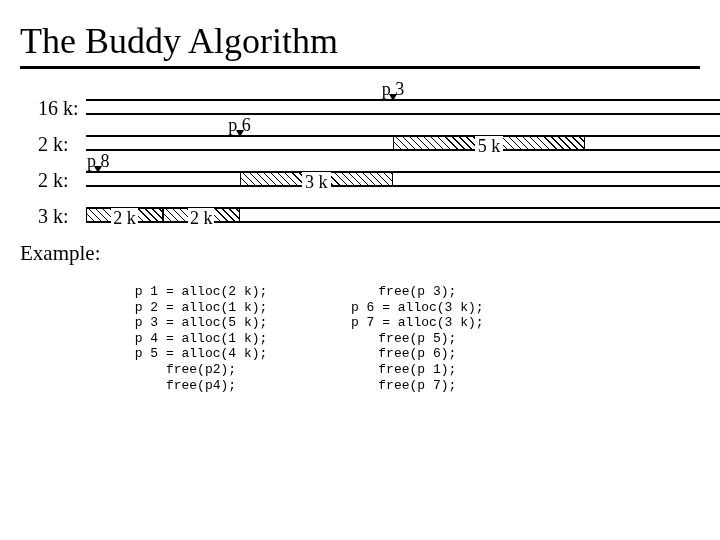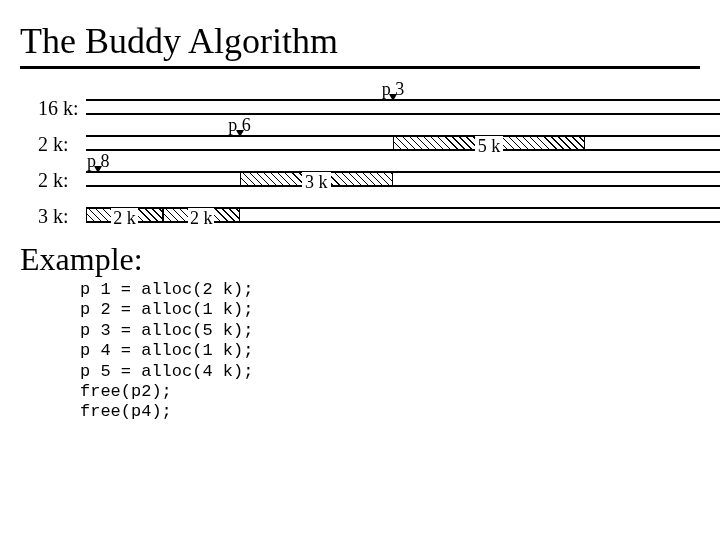--- a/index.html
+++ b/index.html
@@ -86,29 +86,30 @@
   }
   .row-1k {
     height: 30px;
   }
   .brace {
     position: absolute;
     font-size: 16px;
     color: #000;
   }
   .example-title {
-    font-size: 32px;
-    margin: 10px 0 2px 0;
+    font-size: 21px;
+    margin: 10px 0 18px 0;
   }
   .code-cols {
     display: flex;
-    margin-left: 60px;
+    margin-left: 31px;
     font-family: "Courier New", Courier, monospace;
-    font-size: 17px;
+    font-size: 13px;
     line-height: 1.2;
+    text-align: center;
   }
   .code-col {
     white-space: pre;
   }
   .code-cols .col1 { width: 300px; }
 </style>
 </head>
 <body>
 
 <h1 class="title">The Buddy Algorithm</h1>
@@ -167,13 +168,20 @@
 
 <div class="example-title">Example:</div>
 <div class="code-cols">
   <div class="code-col col1">p 1 = alloc(2 k);
 p 2 = alloc(1 k);
 p 3 = alloc(5 k);
 p 4 = alloc(1 k);
 p 5 = alloc(4 k);
 free(p2);
 free(p4);</div>
+  <div class="code-col">free(p 3);
+p 6 = alloc(3 k);
+p 7 = alloc(3 k);
+free(p 5);
+free(p 6);
+free(p 1);
+free(p 7);</div>
 </div>
 
 </body></html>

